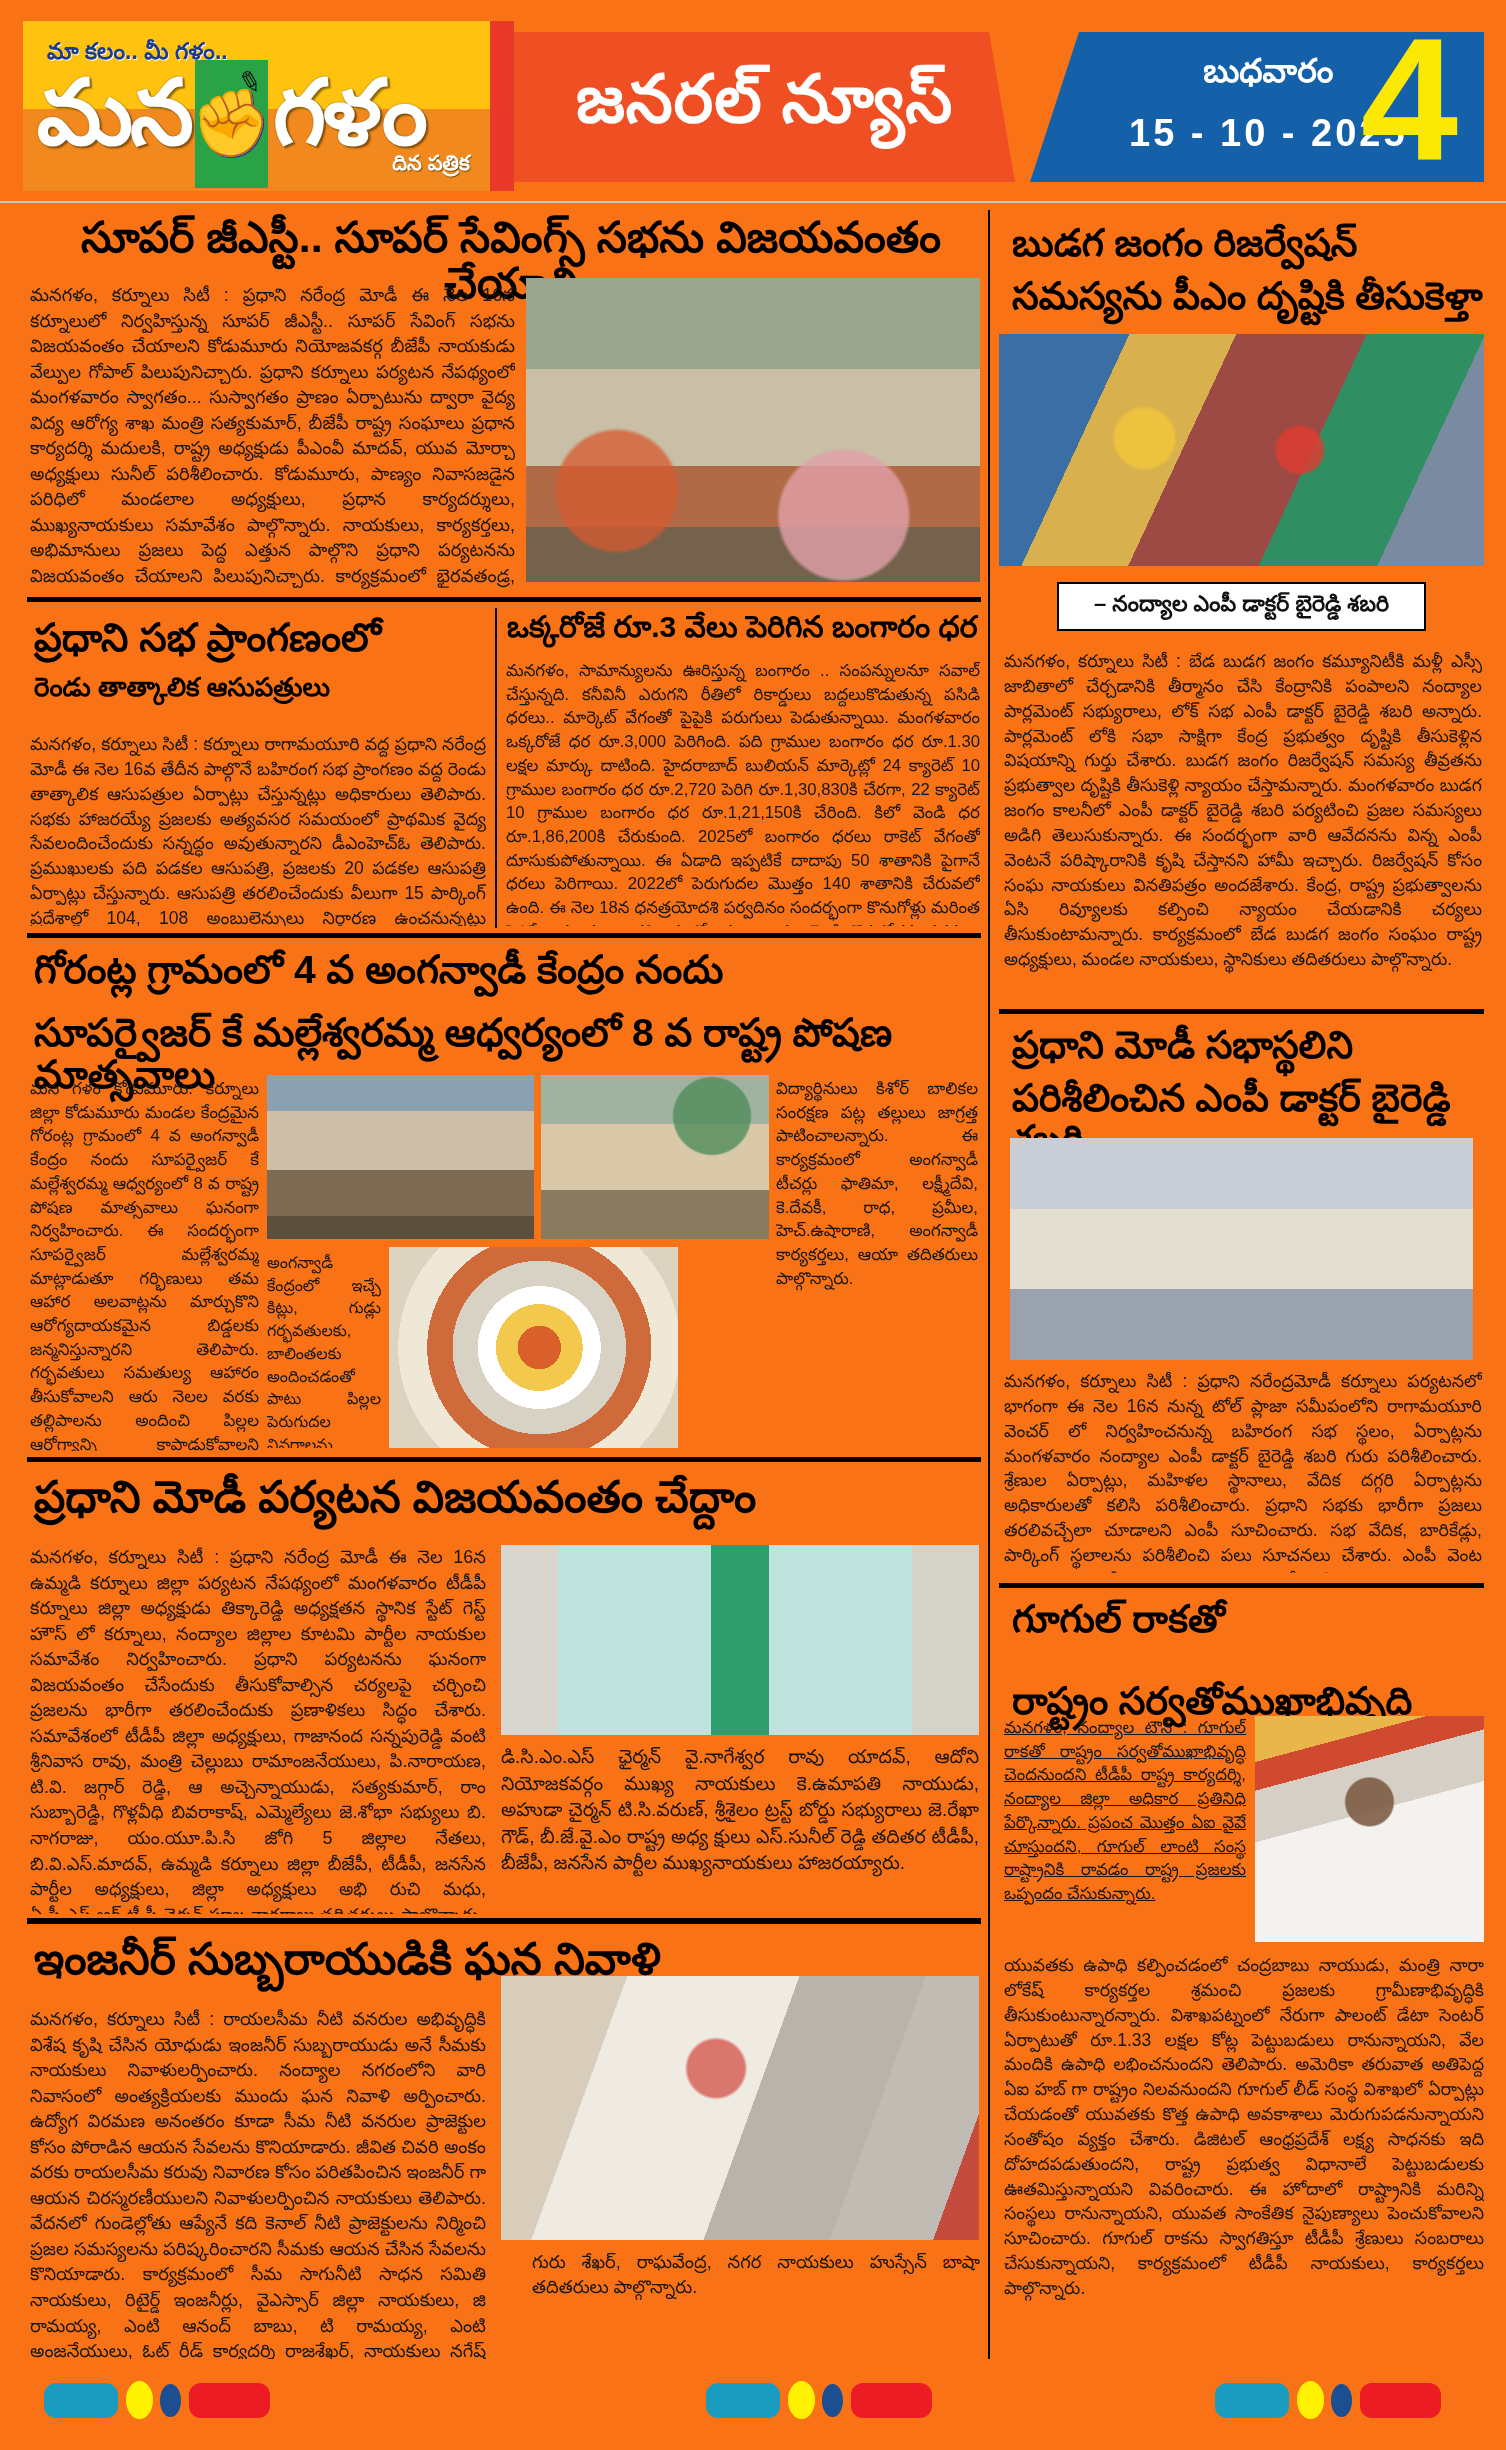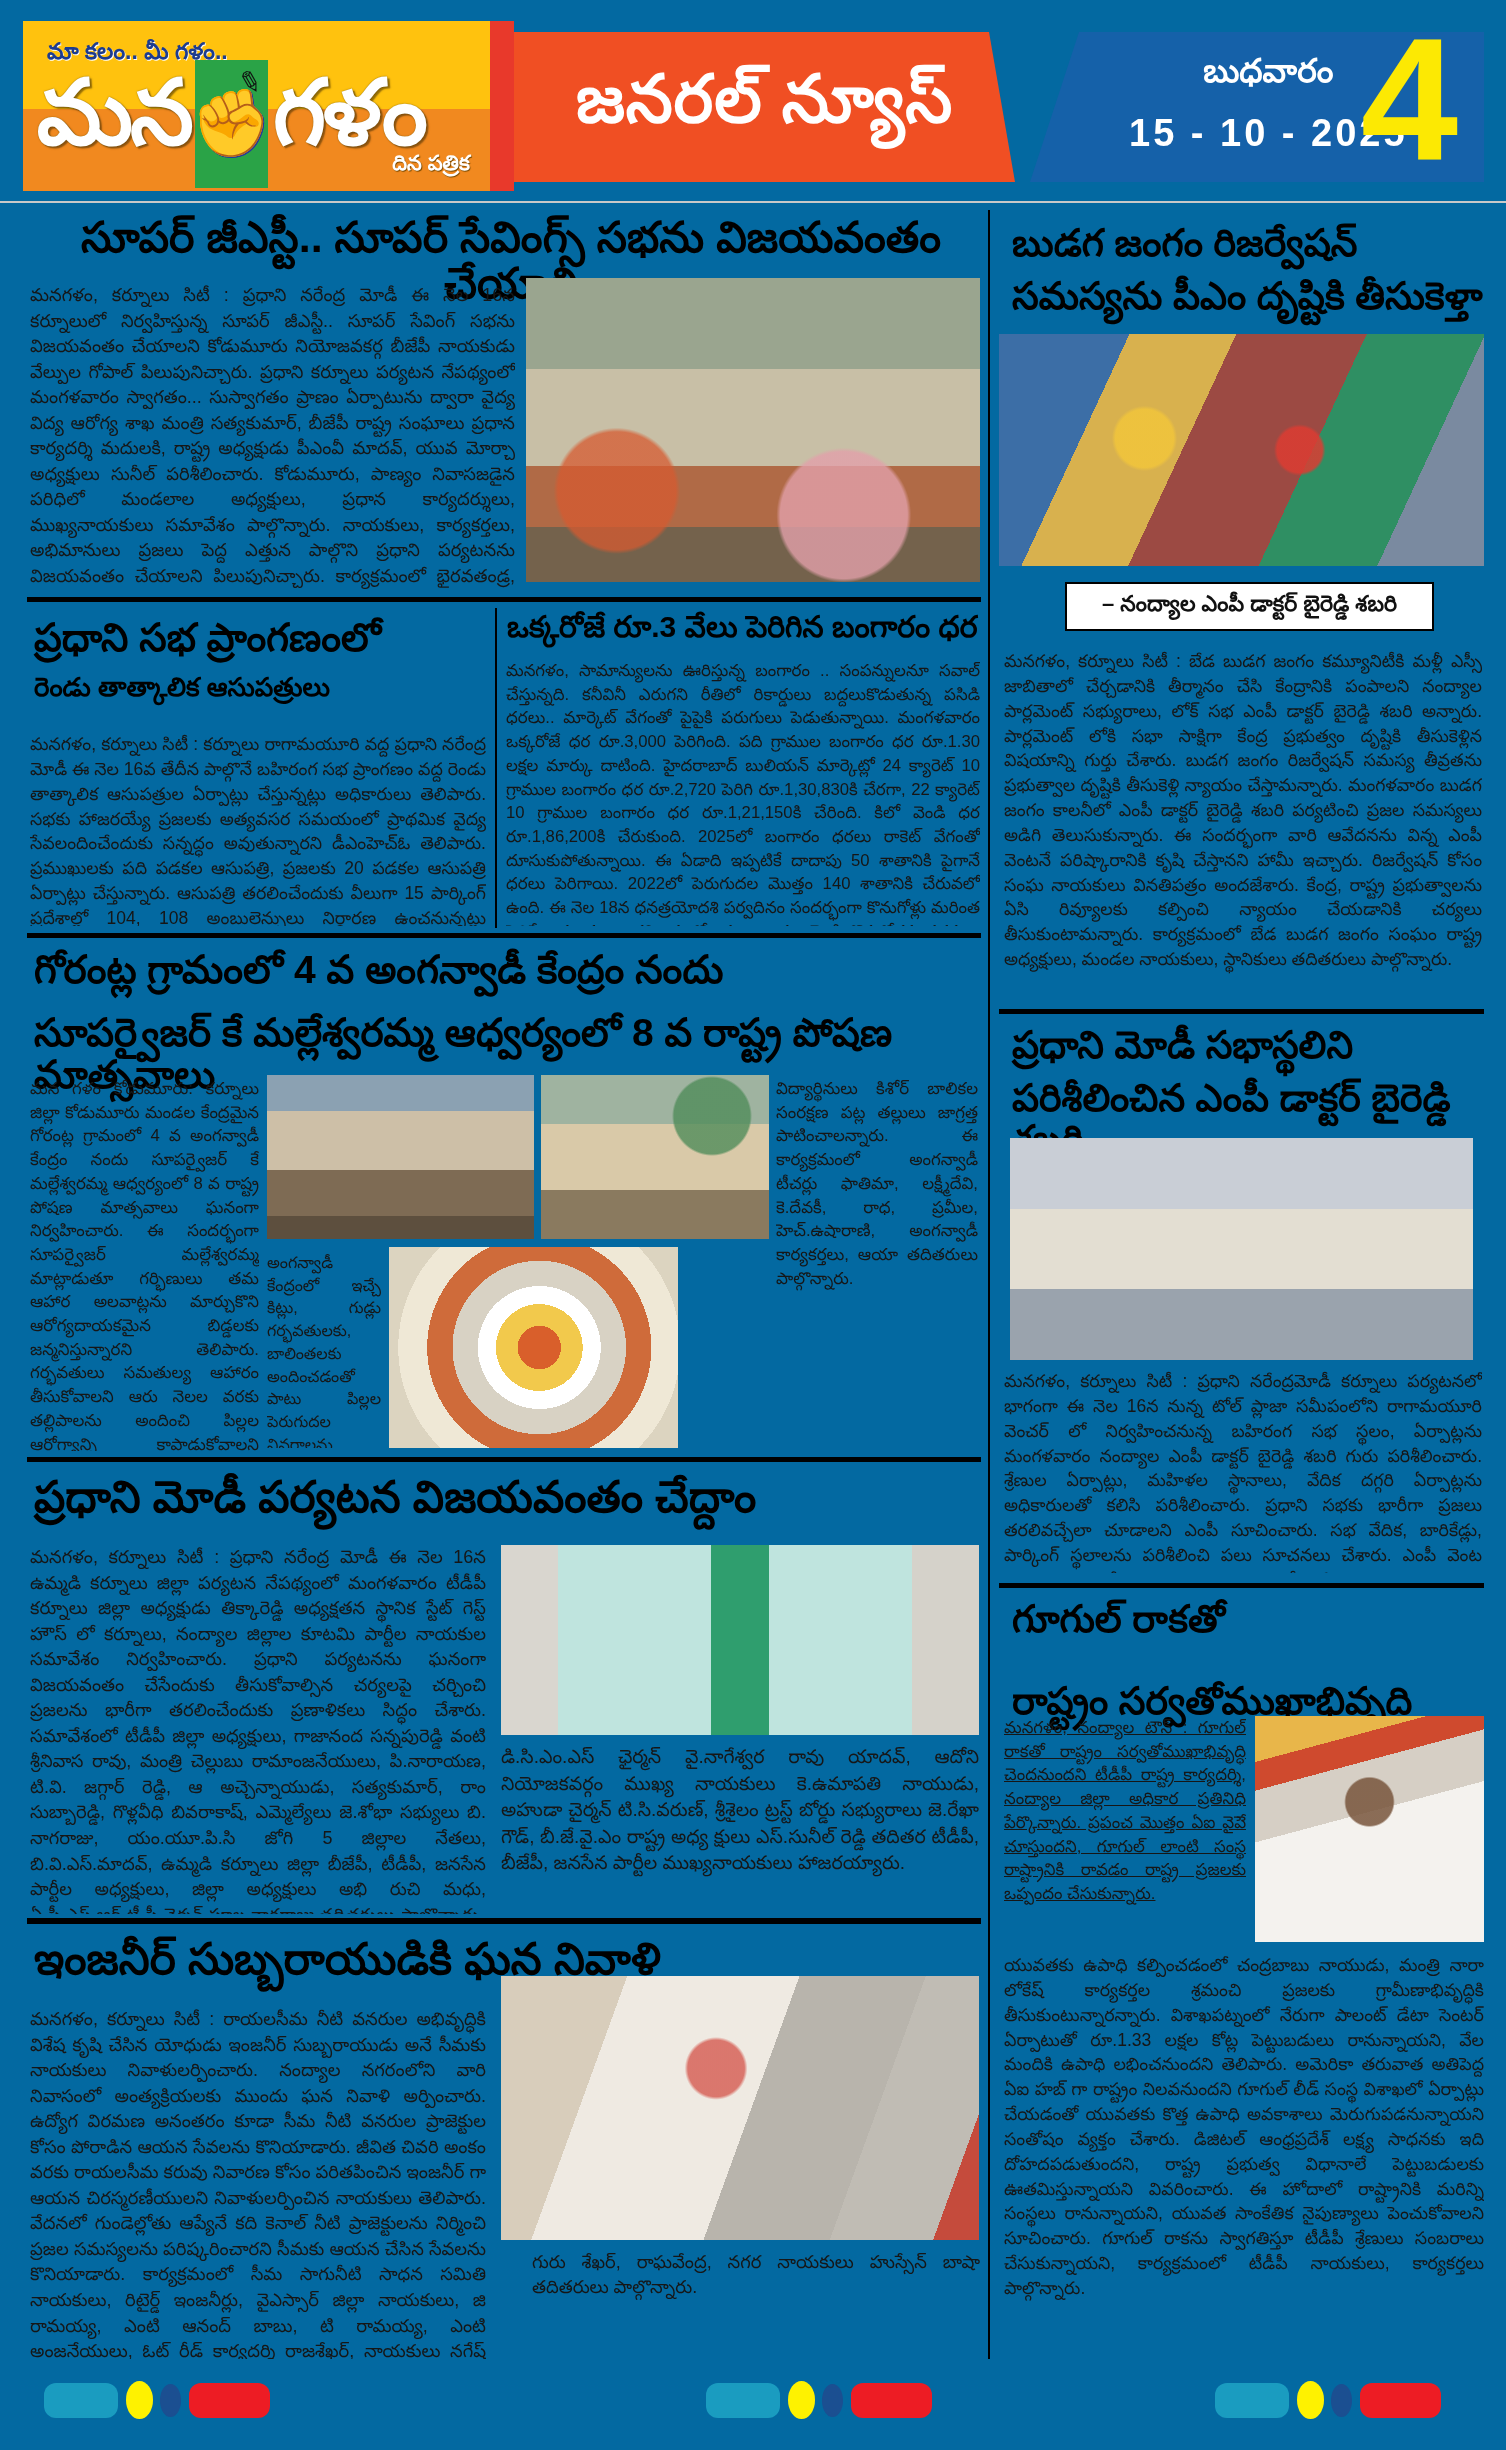--- a/index.html
+++ b/index.html
@@ -1,18 +1,18 @@
 <!DOCTYPE html>
 <html style="font-size:12px"><head>
 <meta charset="utf-8">
 <style>
   * { margin:0; padding:0; box-sizing:border-box; }
   html,body { background:#ffffff; }
   .page {
-    position:relative; width:1507px; height:2450px; background:#0369a1;
+    position:relative; width:1507px; height:2450px; background:#f97316;
     font-family:"Liberation Sans", sans-serif; color:#111; overflow:hidden;
   }
   .abs { position:absolute; }
   
   .logo-box { left:23px; top:21px; width:467px; height:170px;
     background:linear-gradient(180deg,#ffc20e 0 52%,#f1891f 52% 100%); overflow:hidden; }
   .logo-tagline { position:absolute; left:24px; top:16.7px; font-size:23px; font-weight:bold;
     color:#1d3c8f; text-shadow:0.8px 0.8px 0 #fff; }
   .logo-row { position:absolute; left:13.7px; top:39px; width:100%; display:flex; align-items:center; }
   .masthead-word { font-size:91px; font-weight:bold; color:#fff;
@@ -141,21 +141,21 @@
   <div class="abs hdiv" style="left:26.6px; top:1918px; width:954px; height:6px;"></div>
 
   <div class="abs hl" style="left:34px; top:1935px; width:775px; font-size:44px;">ఇంజనీర్ సుబ్బరాయుడికి ఘన నివాళి</div>
   <div class="abs body-txt" style="left:30px; top:2007px; width:456px; height:352px; font-size:18px;">మనగళం, కర్నూలు సిటీ : రాయలసీమ నీటి వనరుల అభివృద్ధికి విశేష కృషి చేసిన యోధుడు ఇంజనీర్ సుబ్బరాయుడు అనే సీమకు నాయకులు నివాళులర్పించారు. నంద్యాల నగరంలోని వారి నివాసంలో అంత్యక్రియలకు ముందు ఘన నివాళి అర్పించారు. ఉద్యోగ విరమణ అనంతరం కూడా సీమ నీటి వనరుల ప్రాజెక్టుల కోసం పోరాడిన ఆయన సేవలను కొనియాడారు. జీవిత చివరి అంకం వరకు రాయలసీమ కరువు నివారణ కోసం పరితపించిన ఇంజనీర్ గా ఆయన చిరస్మరణీయులని నివాళులర్పించిన నాయకులు తెలిపారు. వేదనలో గుండెల్లోతు ఆప్యేనే కది కెనాల్ నీటి ప్రాజెక్టులను నిర్మించి ప్రజల సమస్యలను పరిష్కరించారని సీమకు ఆయన చేసిన సేవలను కొనియాడారు. కార్యక్రమంలో సీమ సాగునీటి సాధన సమితి నాయకులు, రిటైర్డ్ ఇంజనీర్లు, వైఎస్సార్ జిల్లా నాయకులు, జి రామయ్య, ఎంటి ఆనంద్ బాబు, టి రామయ్య, ఎంటి అంజనేయులు, ఓట్ రీడ్ కార్యదర్శి రాజశేఖర్, నాయకులు నగేష్ తదితరులు పాల్గొన్నారు.</div>
   <div class="abs ph ph-funeral" style="left:501px; top:1976px; width:478px; height:264px;"></div>
   <div class="abs cap" style="left:532px; top:2250px; width:448px; height:64px; font-size:18px;">గురు శేఖర్, రాఘవేంద్ర, నగర నాయకులు హుస్సేన్ బాషా తదితరులు పాల్గొన్నారు.</div>
 
   <div class="abs hl" style="left:1012px; top:223px; width:471px; font-size:38px;">బుడగ జంగం రిజర్వేషన్</div>
   <div class="abs hl" style="left:1012px; top:276px; width:471px; font-size:38px;">సమస్యను  పీఎం దృష్టికి తీసుకెళ్తా</div>
   <div class="abs ph ph-press" style="left:999px; top:334px; width:485px; height:232px;"></div>
-  <div class="abs caption-box" style="left:1057px; top:582px; width:369px; height:49px;margin-left:8px;">– నంద్యాల ఎంపీ డాక్టర్ బైరెడ్డి శబరి</div>
+  <div class="abs caption-box" style="left:1057px; top:582px; width:369px; height:49px;">– నంద్యాల ఎంపీ డాక్టర్ బైరెడ్డి శబరి</div>
   <div class="abs body-txt" style="left:1004px; top:649px; width:478px; height:351px; font-size:17.5px;">మనగళం, కర్నూలు సిటీ : బేడ బుడగ జంగం కమ్యూనిటీకి మళ్లీ ఎస్సీ జాబితాలో చేర్చడానికి తీర్మానం చేసి కేంద్రానికి పంపాలని నంద్యాల పార్లమెంట్ సభ్యురాలు, లోక్ సభ ఎంపీ డాక్టర్ బైరెడ్డి శబరి అన్నారు. పార్లమెంట్ లోకి సభా సాక్షిగా కేంద్ర ప్రభుత్వం దృష్టికి తీసుకెళ్లిన విషయాన్ని గుర్తు చేశారు. బుడగ జంగం రిజర్వేషన్ సమస్య తీవ్రతను ప్రభుత్వాల దృష్టికి తీసుకెళ్లి న్యాయం చేస్తామన్నారు. మంగళవారం బుడగ జంగం కాలనీలో ఎంపీ డాక్టర్ బైరెడ్డి శబరి పర్యటించి ప్రజల సమస్యలు అడిగి తెలుసుకున్నారు. ఈ సందర్భంగా వారి ఆవేదనను విన్న ఎంపీ వెంటనే పరిష్కారానికి కృషి చేస్తానని హామీ ఇచ్చారు. రిజర్వేషన్ కోసం సంఘ నాయకులు వినతిపత్రం అందజేశారు. కేంద్ర, రాష్ట్ర ప్రభుత్వాలను ఏసి రివ్యూలకు కల్పించి న్యాయం చేయడానికి చర్యలు తీసుకుంటామన్నారు. కార్యక్రమంలో బేడ బుడగ జంగం సంఘం రాష్ట్ర అధ్యక్షులు, మండల నాయకులు, స్థానికులు తదితరులు పాల్గొన్నారు.</div>
   <div class="abs hdiv" style="left:999px; top:1009px; width:485px; height:4.6px;"></div>
 
   <div class="abs hl" style="left:1012px; top:1025px; width:471px; font-size:38px;">ప్రధాని మోడీ  సభాస్థలిని</div>
   <div class="abs hl" style="left:1012px; top:1078px; width:471px; font-size:38px;">పరిశీలించిన ఎంపీ డాక్టర్ బైరెడ్డి శబరి</div>
   <div class="abs ph ph-venue" style="left:1010px; top:1138px; width:463px; height:222px;"></div>
   <div class="abs body-txt" style="left:1004px; top:1369px; width:478px; height:204px; font-size:17.5px;">మనగళం, కర్నూలు సిటీ : ప్రధాని నరేంద్రమోడీ కర్నూలు పర్యటనలో భాగంగా ఈ నెల 16న నున్న టోల్ ప్లాజా సమీపంలోని రాగామయూరి వెంచర్ లో నిర్వహించనున్న బహిరంగ సభ స్థలం, ఏర్పాట్లను మంగళవారం నంద్యాల ఎంపీ డాక్టర్ బైరెడ్డి శబరి గురు పరిశీలించారు. శ్రేణుల ఏర్పాట్లు, మహిళల స్థానాలు, వేదిక దగ్గరి ఏర్పాట్లను అధికారులతో కలిసి పరిశీలించారు. ప్రధాని సభకు భారీగా ప్రజలు తరలివచ్చేలా చూడాలని ఎంపీ సూచించారు. సభ వేదిక, బారికేడ్లు, పార్కింగ్ స్థలాలను పరిశీలించి పలు సూచనలు చేశారు. ఎంపీ వెంట అధికారులు, పార్టీ నాయకులు ఉన్నారు. ఎంపీ అడిగి తెలుసుకున్నారు.</div>
   <div class="abs hdiv" style="left:999px; top:1583px; width:485px; height:4.6px;"></div>
 
   <div class="abs hl" style="left:1012px; top:1599px; width:471px; font-size:38px;">గూగుల్ రాకతో</div>

